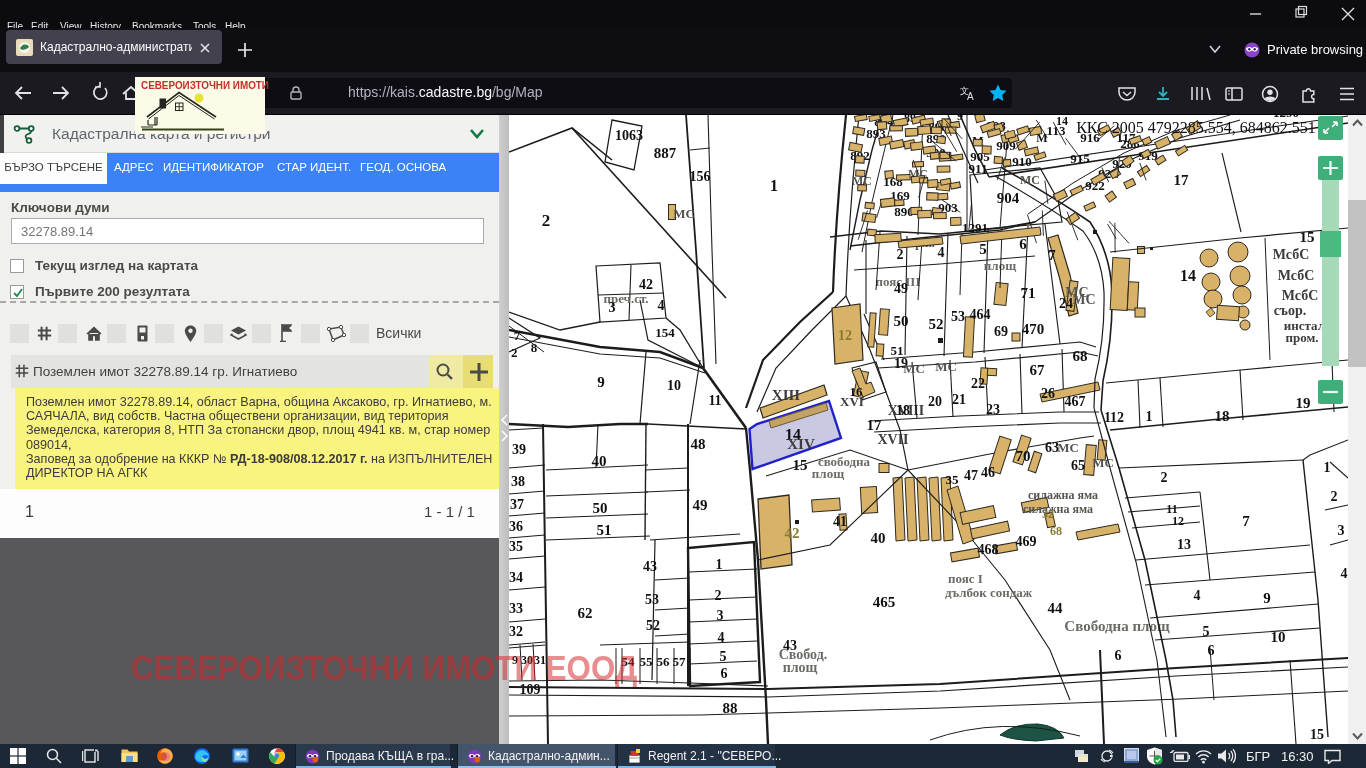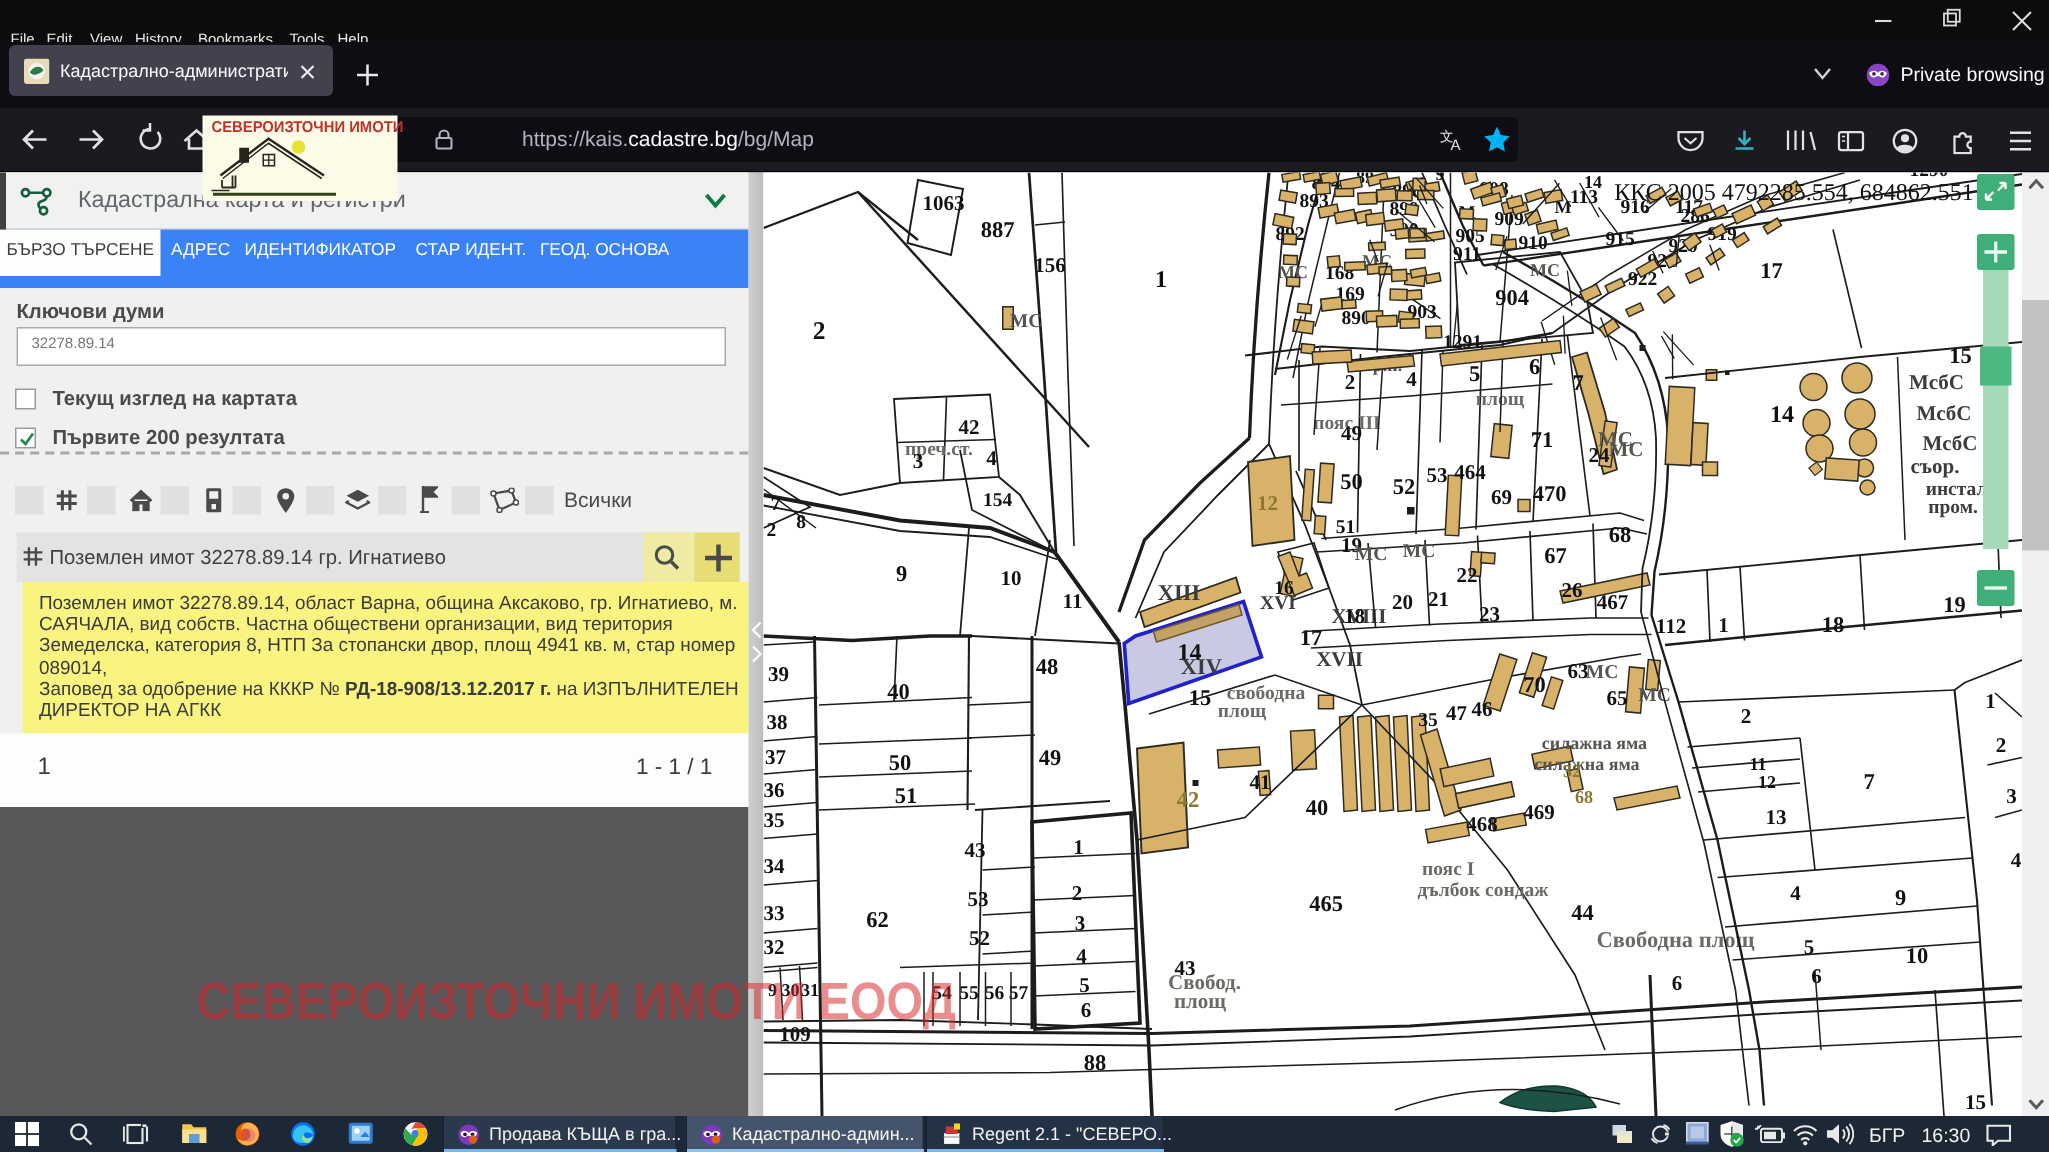--- a/index.html
+++ b/index.html
@@ -147,21 +147,21 @@
     </div>
     <div class="abs" id="ptabs">
       <div id="ptab-active">БЪРЗО ТЪРСЕНЕ</div>
       <span class="ptab" style="left:114px;">АДРЕС</span>
       <span class="ptab" style="left:163px;">ИДЕНТИФИКАТОР</span>
       <span class="ptab" style="left:277px;">СТАР ИДЕНТ.</span>
       <span class="ptab" style="left:360px;">ГЕОД. ОСНОВА</span>
     </div>
     <div class="abs" style="left:11px;top:85px;font-size:13.5px;font-weight:bold;color:#4a4a4a;">Ключови думи</div>
     <div class="abs" style="left:11px;top:103px;width:473px;height:26px;background:#fff;border:1px solid #ababab;">
-      <span class="abs" style="left:9px;top:5px;font-size:10px;color:#757575;">32278.89.14</span>
+      <span class="abs" style="left:9px;top:5px;font-size:13px;color:#757575;">32278.89.14</span>
     </div>
     <div class="abs" style="left:10px;top:144px;width:14px;height:14px;background:#fff;border:1px solid #9a9a9a;"></div>
     <div class="abs" style="left:35px;top:143px;font-size:13.5px;font-weight:bold;color:#4a4a4a;">Текущ изглед на картата</div>
     <div class="abs" style="left:10px;top:170px;width:14px;height:14px;background:#fff;border:1px solid #9a9a9a;">
       <svg width="14" height="14" viewBox="0 0 14 14">
           <path d="M3 7 L6 10 L11 3" fill="none" stroke="#1e8a4c" stroke-width="1.8"></path>
         </svg>
     </div>
     <div class="abs" style="left:35px;top:169px;font-size:13.5px;font-weight:bold;color:#4a4a4a;">Първите 200 резултата</div>
     <div class="abs" style="left:0px;top:186px;width:499px;border-top:2px dashed #a8a8a8;"></div>
@@ -226,21 +226,21 @@
       <svg class="abs" style="left:458px;top:7px;" width="20" height="20" viewBox="0 0 20 20">
         <path d="M10 1 V19 M1 10 H19" stroke="#4a4a4a" stroke-width="3"></path>
       </svg>
     </div>
 
     <div class="abs" style="left:15px;top:273px;width:484px;height:101px;background:#f9f37f;color:#3c3c3c;font-size:12.6px;line-height:14.2px;padding:7px 0 0 11px;overflow:hidden;">
       <div class="tline">Поземлен имот 32278.89.14, област Варна, община Аксаково, гр. Игнатиево, м.</div>
       <div class="tline">САЯЧАЛА, вид собств. Частна обществени организации, вид територия</div>
       <div class="tline">Земеделска, категория 8, НТП За стопански двор, площ 4941 кв. м, стар номер</div>
       <div class="tline">089014,</div>
-      <div class="tline">Заповед за одобрение на КККР № <b>РД-18-908/13.12.2017 г.</b> на ИЗПЪЛНИТЕЛЕН</div>
+      <div class="tline">Заповед за одобрение на КККР № <b>РД-18-908/08.12.2017 г.</b> на ИЗПЪЛНИТЕЛЕН</div>
       <div class="tline">ДИРЕКТОР НА АГКК</div>
     </div>
     <div class="abs" style="left:0;top:374px;width:499px;height:49px;background:#fdfdfd;">
       <span class="abs" style="left:25px;top:14px;font-size:16px;color:#3c3c3c;">1</span>
       <span class="abs" style="left:424px;top:14px;font-size:15px;color:#3c3c3c;">1 - 1 / 1</span>
     </div>
     <div class="abs" id="paneldark2" style="left:0;top:423px;width:499px;height:206px;background:#58585a;"></div>
   </div>
 
   <div class="abs" id="divider">

